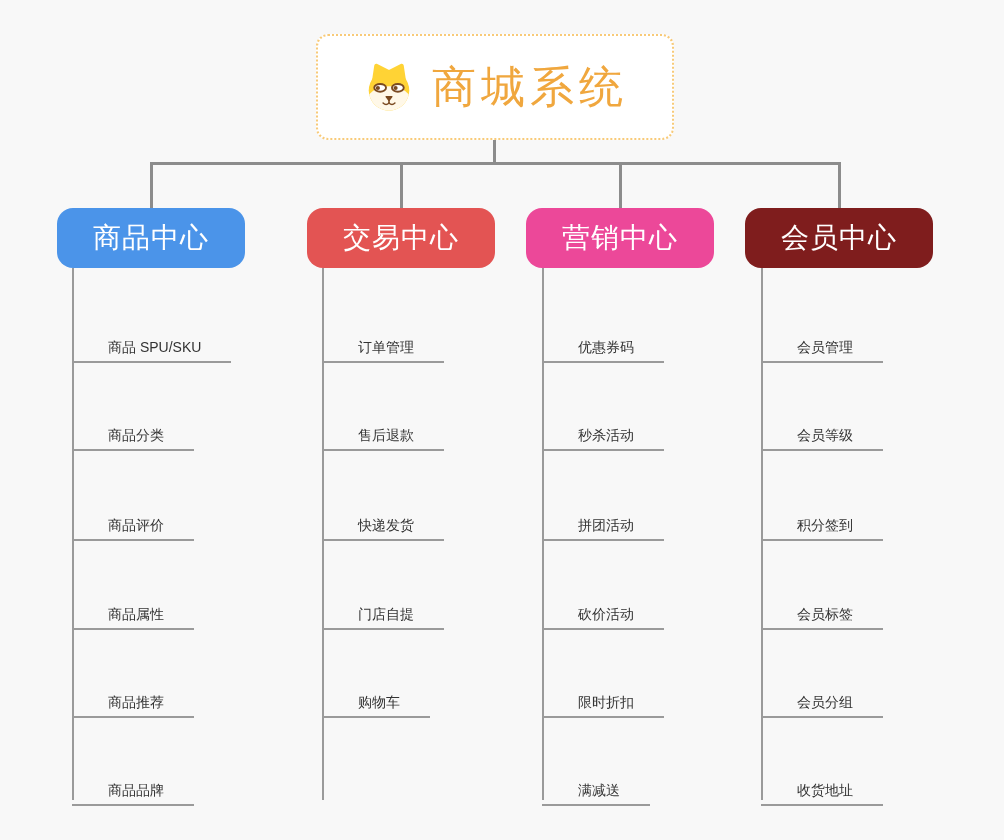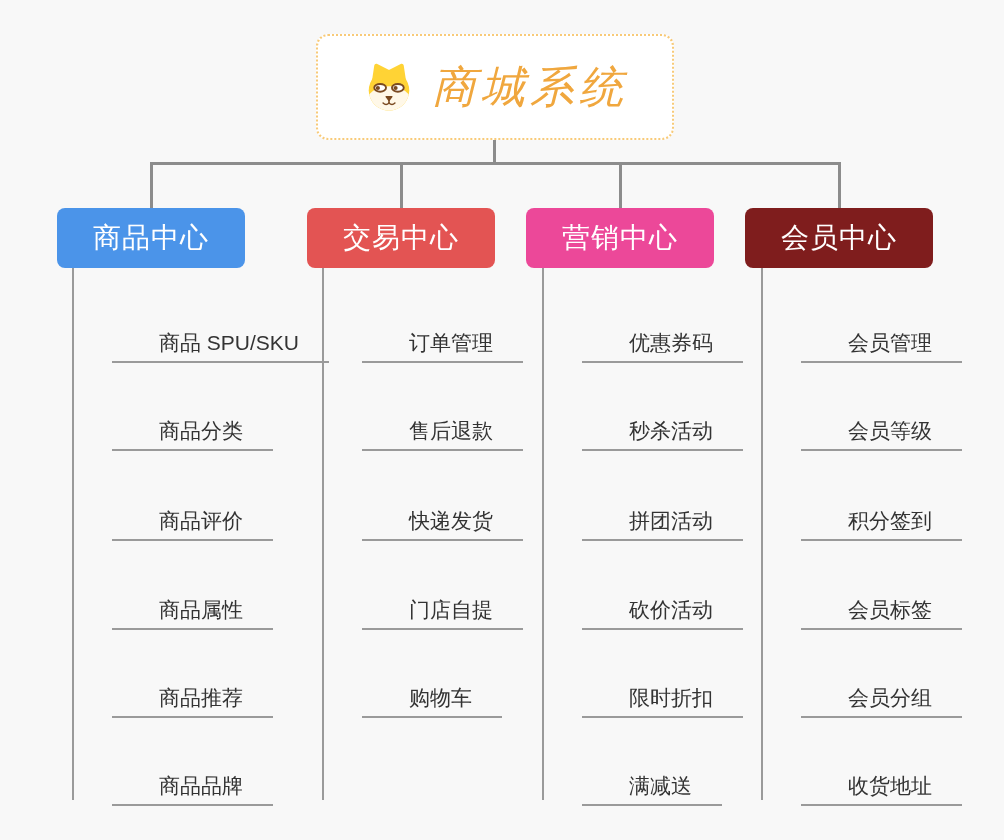--- a/index.html
+++ b/index.html
@@ -17,45 +17,45 @@
   .drop{top:162px;width:3px;height:46px;}
   .drop.d1{left:150px}.drop.d2{left:400px}.drop.d3{left:619px}.drop.d4{left:838px}
   .trunk{position:absolute;top:268px;width:2px;height:532px;background:#9a9a9a;}
   .trunk.c1{left:72px}.trunk.c2{left:322px}.trunk.c3{left:542px}.trunk.c4{left:761px}
 
   
   .root-node{
     position:absolute;left:316px;top:34px;width:358px;height:106px;
     background:#ffffff;border:2px dotted #f8ca78;border-radius:12px;
     box-sizing:border-box;
-    display:flex;align-items:center;justify-content:center;gap:16px;font-style:italic;
+    display:flex;align-items:center;justify-content:center;gap:16px;
   }
   .root-label{
     font-size:44px;letter-spacing:5px;color:#f0a73e;
     white-space:nowrap;line-height:1;
   }
   .root-icon{width:54px;height:54px;flex:0 0 auto;}
 
   
   .hdr{
     position:absolute;top:208px;width:188px;height:60px;
-    border-radius:8px;color:#ffffff;font-size:28px;
+    border-radius:16px;color:#ffffff;font-size:28px;
     display:flex;align-items:center;justify-content:center;
     letter-spacing:1px;box-sizing:border-box;
   }
   .hdr.c1{left:57px}.hdr.c2{left:307px}.hdr.c3{left:526px}.hdr.c4{left:745px}
 
   
   .leaf{
     position:absolute;height:40px;
     border-bottom:2px solid #9a9a9a;
     display:flex;align-items:flex-end;
-    padding:0 30px 6px 47px;
-    font-size:21px;color:#333333;
-    white-space:nowrap;line-height:1.15;margin-left:40px;
+    padding:0 30px 6px 36px;
+    font-size:14px;color:#333333;
+    white-space:nowrap;line-height:1.15;
   }
   .leaf.c1{left:72px}.leaf.c2{left:322px}.leaf.c3{left:542px}.leaf.c4{left:761px}
   .leaf.r1{top:315px}.leaf.r2{top:403px}.leaf.r3{top:493px}
   .leaf.r4{top:582px}.leaf.r5{top:670px}.leaf.r6{top:758px}
 </style>
 </head>
 <body>
 
 <div class="stage">
 

